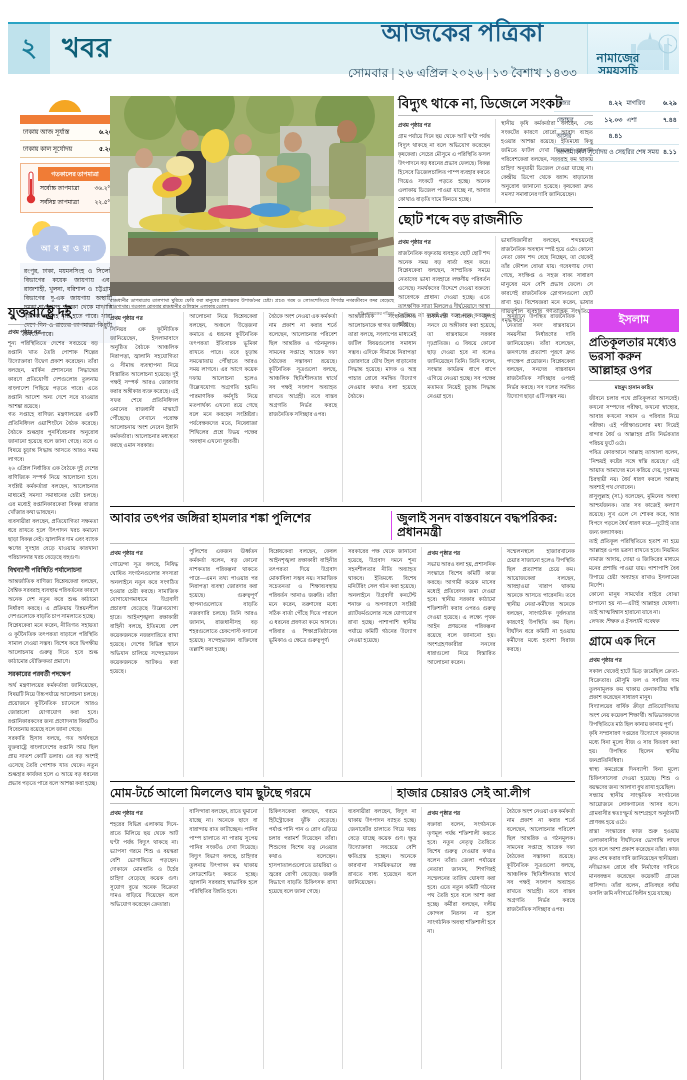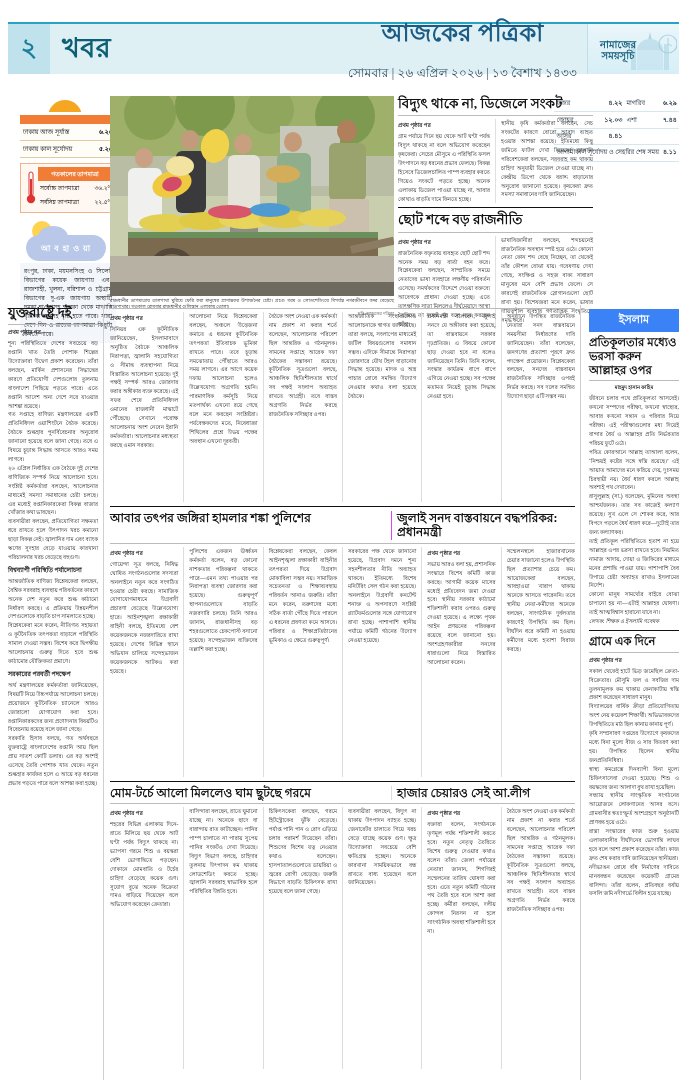--- a/index.html
+++ b/index.html
@@ -49,22 +49,22 @@
   }
   .namaz-badge {
     width: 92px;
     background: linear-gradient(180deg,#eaf6fa 0%, #d7eef6 100%);
     border-left: 1px solid #bcdfe9;
     position: relative;
     display: flex; align-items: flex-start; justify-content: flex-start;
     overflow: hidden;
   }
   .namaz-badge .nb-label {
-    position: absolute; left: 4px; top: 16px;
-    font-size: 10px; font-weight: bold; color: #17607d; line-height: 1.05;
+    position: absolute; left: 4px; top: 28px;
+    font-size: 12px; font-weight: bold; color: #17607d; line-height: 1.05;
     z-index: 3; text-align:center; width: 52px;
   }
   .mosque {
     position: absolute; right: 2px; top: 4px; opacity: .55;
   }
 
   
   .prayer-table {
     position: absolute; right: 8px; top: 74px;
     width: 92px;
@@ -162,21 +162,21 @@
     position: absolute; left: 110px; top: 276px; width: 284px;
     font-size: 4.6px; line-height: 1.4; color:#222; text-align: justify;
   }
   .photo-credit { font-size: 4.2px; color:#555; text-align: right; }
 
   
   .rt-block { position: absolute; left: 398px; top: 74px; width: 195px; }
 
   
   .side-band {
-    background: #3b82f6; color: #fff; text-align: center;
+    background: #d946ef; color: #fff; text-align: center;
     font-size: 11px; font-weight: bold; padding: 2px 0; margin-top: 4px;
   }
   .side-hl {
     font-size: 11.5px; font-weight: bold; line-height: 1.2; color:#111;
     margin: 4px 0 3px 0;
   }
   .author-line { font-size: 5px; text-align:center; font-weight:bold; margin: 2px 0; }
 
   .mini-head {
     font-size: 6.2px; font-weight: bold; margin: 3px 0 1px 0; color:#111;

